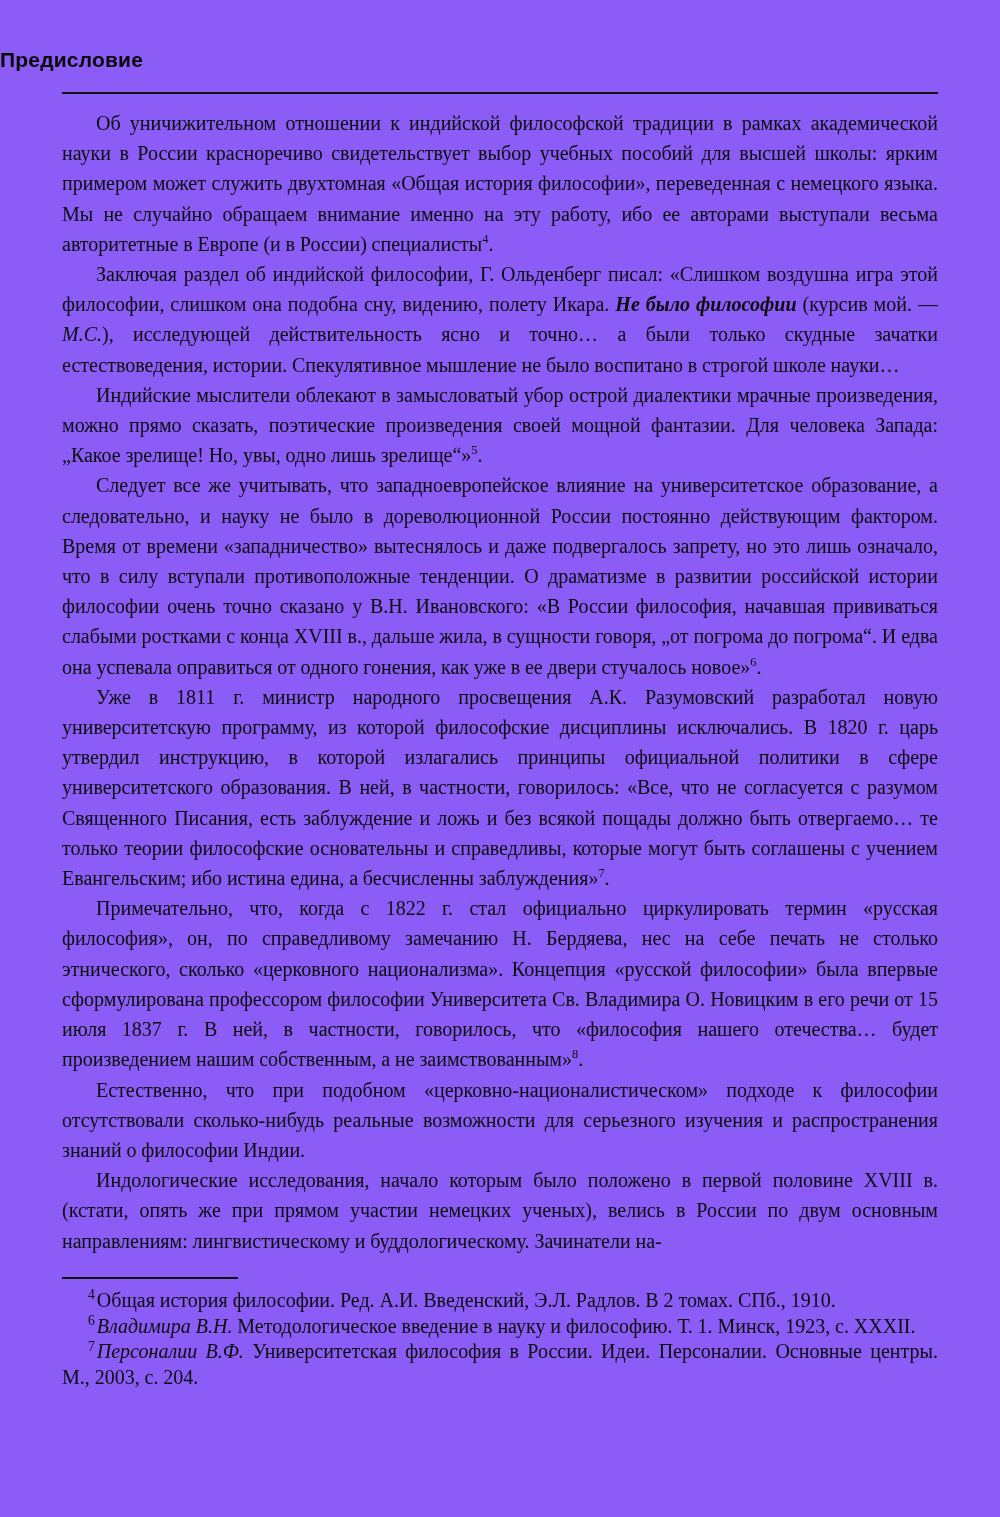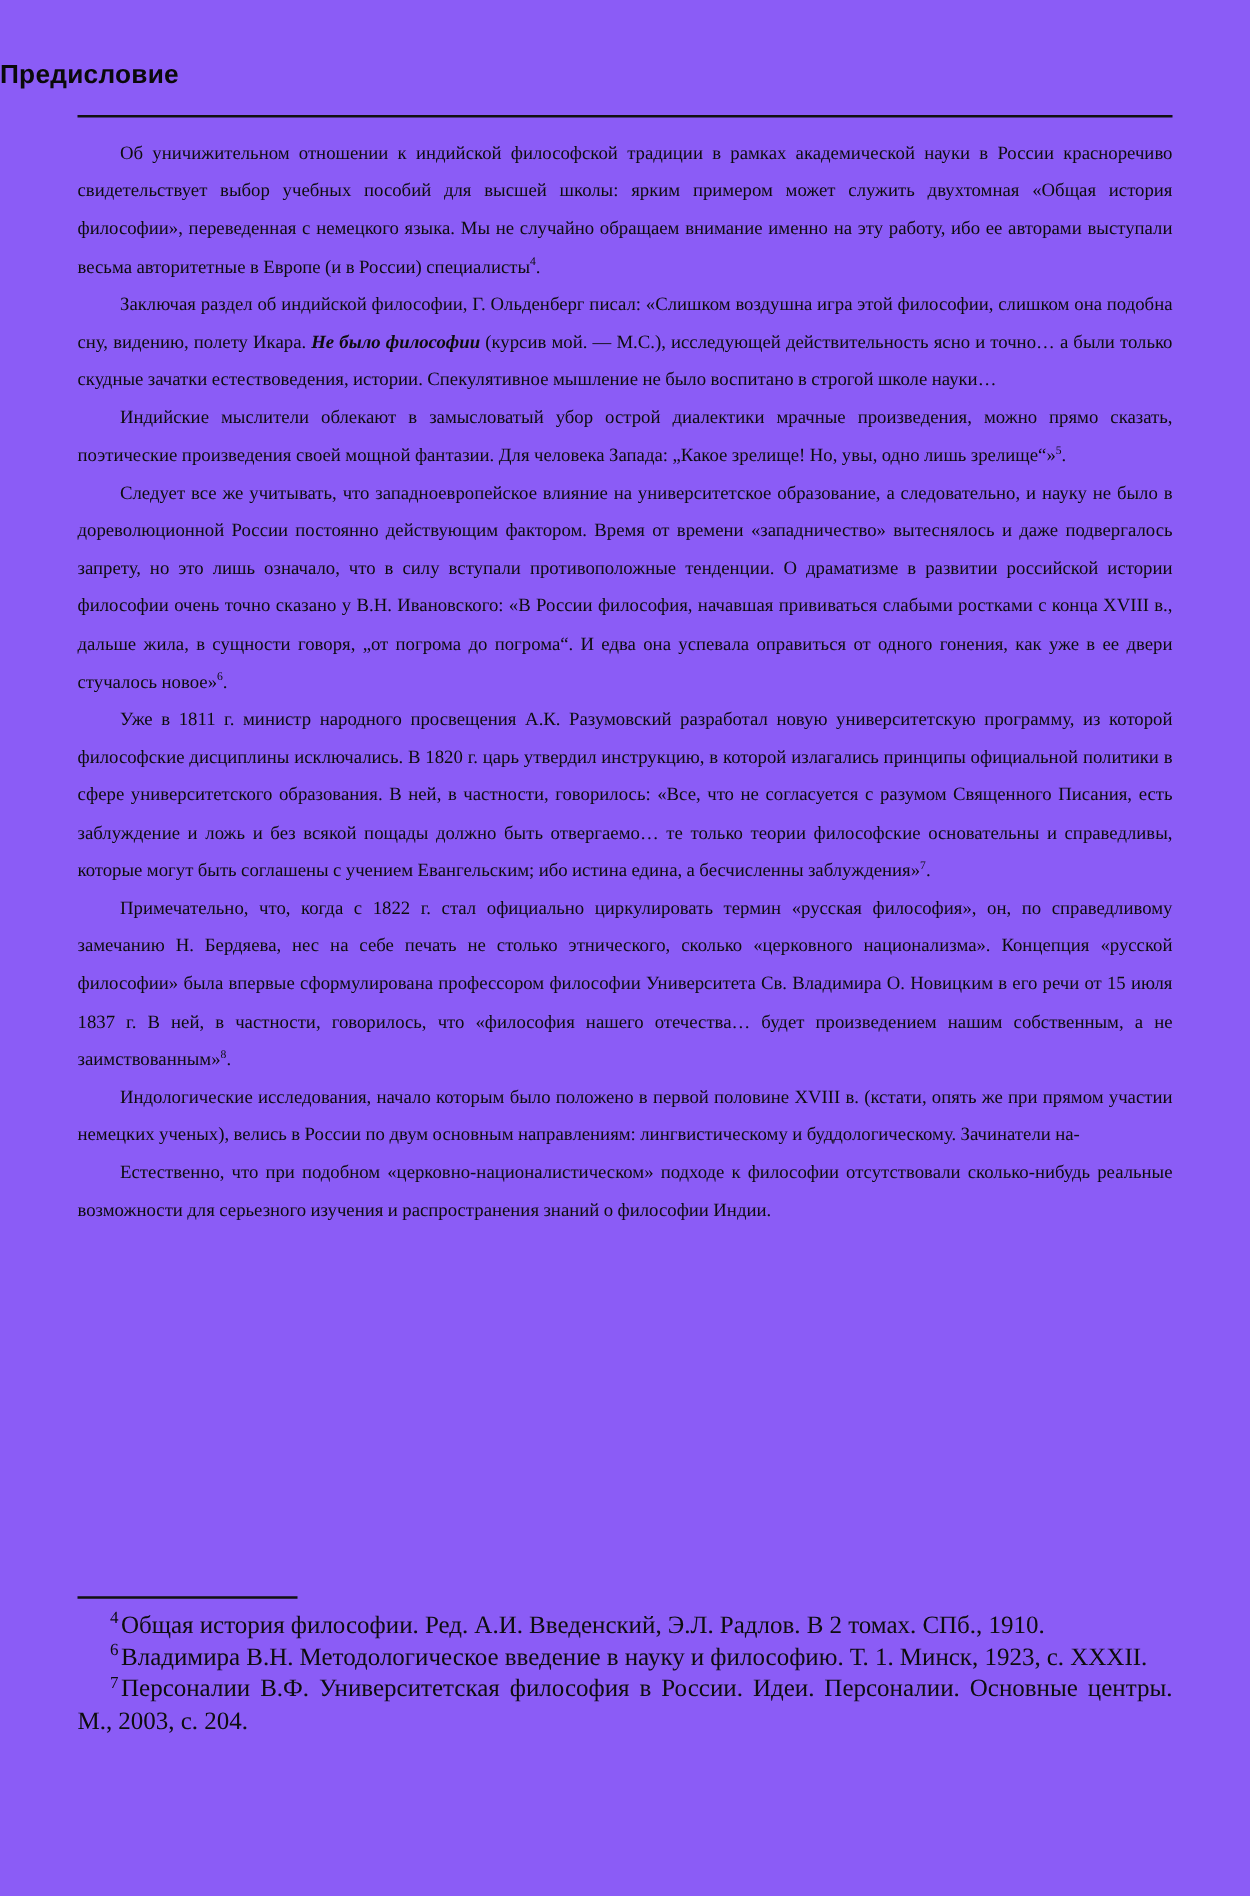--- a/index.html
+++ b/index.html
@@ -59,29 +59,29 @@
 
   
   .body-block {
     position: absolute;
     left: 62px;
     top: 108px;
     width: 876px;
   }
   p.para {
     margin: 0;
-    font-size: 15px;
+    font-size: 20px;
     line-height: 30.2px;
     text-align: justify;
     text-indent: 34px;
     text-justify: inter-word;
     hyphens: manual;
     word-spacing: -0.2px;
   }
-  .i { }
+  .i { font-style: italic; }
   .bi { font-style: italic; font-weight: bold; }
   sup.fnref {
     font-size: 0.62em;
     vertical-align: super;
     line-height: 0;
   }
 
   
   .footnotes {
     position: absolute;
@@ -120,22 +120,22 @@
   </div>
   <div class="head-rule"></div>
 
   <div class="body-block" id="body-block">
       <p class="para" id="para-academic-attitude"><span>Об уничижительном отношении к индийской философской традиции в рамках академической науки в России красноречиво свидетельствует выбор учебных пособий для высшей школы: ярким примером может служить двухтомная «Общая история философии», переведенная с немецкого языка. Мы не случайно обращаем внимание именно на эту работу, ибо ее авторами выступали весьма авторитетные в Европе (и в России) специалисты</span><sup class="fnref">4</sup><span>.</span></p>
       <p class="para" id="para-oldenberg-quote"><span>Заключая раздел об индийской философии, Г. Ольденберг писал: «Слишком воздушна игра этой философии, слишком она подобна сну, видению, полету Икара. </span><span class="bi">Не было философии</span><span> (курсив мой. — </span><span class="i">М.С.</span><span>), исследующей действительность ясно и точно… а были только скудные зачатки естествоведения, истории. Спекулятивное мышление не было воспитано в строгой школе науки…</span></p>
       <p class="para" id="para-indian-thinkers"><span>Индийские мыслители облекают в замысловатый убор острой диалектики мрачные произведения, можно прямо сказать, поэтические произведения своей мощной фантазии. Для человека Запада: „Какое зрелище! Но, увы, одно лишь зрелище“»</span><sup class="fnref">5</sup><span>.</span></p>
       <p class="para" id="para-western-influence"><span>Следует все же учитывать, что западноевропейское влияние на университетское образование, а следовательно, и науку не было в дореволюционной России постоянно действующим фактором. Время от времени «западничество» вытеснялось и даже подвергалось запрету, но это лишь означало, что в силу вступали противоположные тенденции. О драматизме в развитии российской истории философии очень точно сказано у В.Н. Ивановского: «В России философия, начавшая прививаться слабыми ростками с конца XVIII в., дальше жила, в сущности говоря, „от погрома до погрома“. И едва она успевала оправиться от одного гонения, как уже в ее двери стучалось новое»</span><sup class="fnref">6</sup><span>.</span></p>
       <p class="para" id="para-razumovsky-1811"><span>Уже в 1811 г. министр народного просвещения А.К. Разумовский разработал новую университетскую программу, из которой философские дисциплины исключались. В 1820 г. царь утвердил инструкцию, в которой излагались принципы официальной политики в сфере университетского образования. В ней, в частности, говорилось: «Все, что не согласуется с разумом Священного Писания, есть заблуждение и ложь и без всякой пощады должно быть отвергаемо… те только теории философские основательны и справедливы, которые могут быть соглашены с учением Евангельским; ибо истина едина, а бесчисленны заблуждения»</span><sup class="fnref">7</sup><span>.</span></p>
       <p class="para" id="para-russian-philosophy-term"><span>Примечательно, что, когда с 1822 г. стал официально циркулировать термин «русская философия», он, по справедливому замечанию Н. Бердяева, нес на себе печать не столько этнического, сколько «церковного национализма». Концепция «русской философии» была впервые сформулирована профессором философии Университета Св. Владимира О. Новицким в его речи от 15 июля 1837 г. В ней, в частности, говорилось, что «философия нашего отечества… будет произведением нашим собственным, а не заимствованным»</span><sup class="fnref">8</sup><span>.</span></p>
+      <p class="para" id="para-church-nationalist"><span>Естественно, что при подобном «церковно-националистическом» подходе к философии отсутствовали сколько-нибудь реальные возможности для серьезного изучения и распространения знаний о философии Индии.</span></p>
       <p class="para" id="para-indology-research"><span>Индологические исследования, начало которым было положено в первой половине XVIII в. (кстати, опять же при прямом участии немецких ученых), велись в России по двум основным направлениям: лингвистическому и буддологическому. Зачинатели на-</span></p>
-      <p class="para" id="para-church-nationalist"><span>Естественно, что при подобном «церковно-националистическом» подходе к философии отсутствовали сколько-нибудь реальные возможности для серьезного изучения и распространения знаний о философии Индии.</span></p>
     </div>
 
   <div class="footnotes">
     <div class="fn-rule"></div>
     <div id="footnote-list">
         <p class="footnote"><sup class="fnnum">4</sup><span>Общая история философии. Ред. А.И. Введенский, Э.Л. Радлов. В 2 томах. СПб., 1910.</span></p>
         <p class="footnote"><sup class="fnnum">6</sup><span class="i">Владимира В.Н.</span><span> Методологическое введение в науку и философию. Т. 1. Минск, 1923, с. XXXII.</span></p>
         <p class="footnote"><sup class="fnnum">7</sup><span class="i">Персоналии В.Ф.</span><span> Университетская философия в России. Идеи. Персоналии. Основные центры. М., 2003, с. 204.</span></p>
       </div>
   </div>

